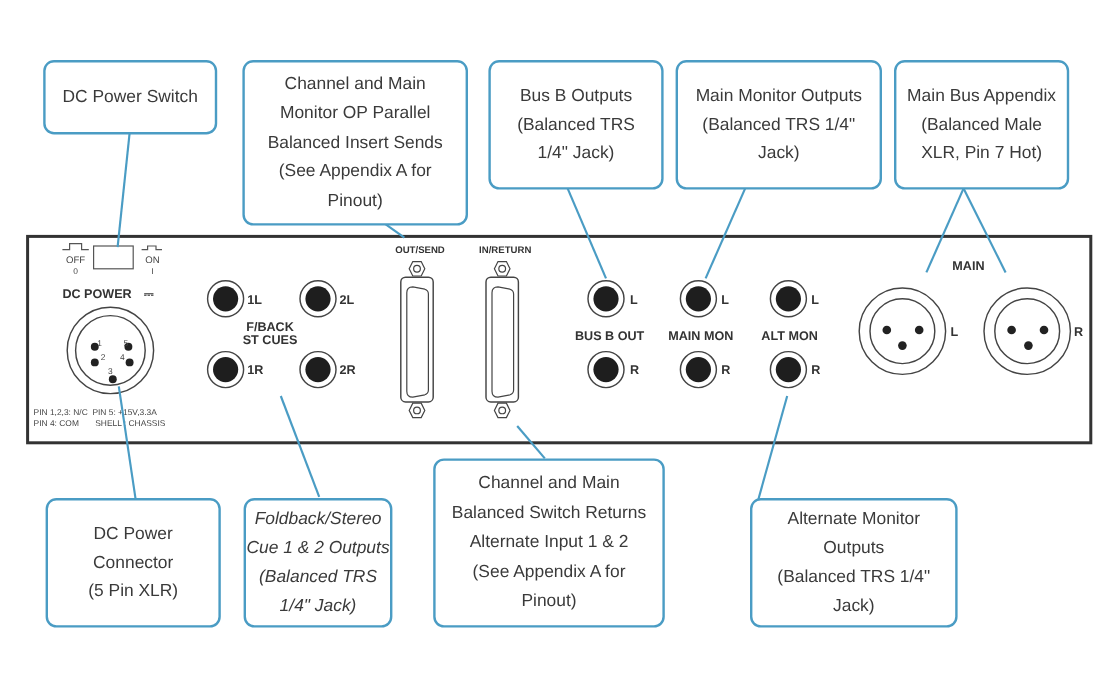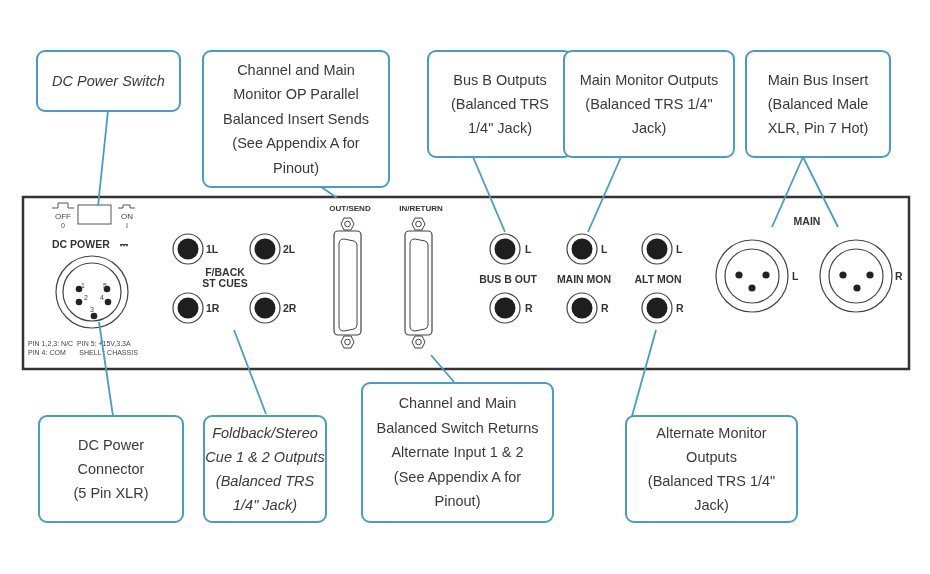--- a/index.html
+++ b/index.html
@@ -166,51 +166,51 @@
     <line x1="621" y1="157" x2="588" y2="232"></line>
     <line x1="803" y1="157" x2="772" y2="227"></line>
     <line x1="803" y1="157" x2="838" y2="227"></line>
     <line x1="99" y1="322" x2="113" y2="416"></line>
     <line x1="234" y1="330" x2="266" y2="414"></line>
     <line x1="431" y1="355" x2="454" y2="382"></line>
     <line x1="656" y1="330" x2="632" y2="416"></line>
   </g>
 </svg>
 
-<div class="callout" style="left:36px; top:50px; width:145px; height:62px;font-style:italic;">
+<div class="callout" style="left:36px; top:50px; width:145px; height:62px;">
   <div class="lines">
       <span>DC Power Switch</span>
     </div>
 </div>
 <div class="callout" style="left:202px; top:50px; width:188px; height:138px; line-height:24.5px;">
   <div class="lines">
       <span>Channel and Main</span>
       <span>Monitor OP Parallel</span>
       <span>Balanced Insert Sends</span>
       <span>(See Appendix A for</span>
       <span>Pinout)</span>
     </div>
 </div>
-<div class="callout" style="left:407px; top:50px; width:146px; height:108px;margin-left:20px;">
+<div class="callout" style="left:407px; top:50px; width:146px; height:108px;">
   <div class="lines">
       <span>Bus B Outputs</span>
       <span>(Balanced TRS</span>
       <span>1/4" Jack)</span>
     </div>
 </div>
 <div class="callout" style="left:563px; top:50px; width:172px; height:108px;">
   <div class="lines">
       <span>Main Monitor Outputs</span>
       <span>(Balanced TRS 1/4"</span>
       <span>Jack)</span>
     </div>
 </div>
 <div class="callout" style="left:745px; top:50px; width:146px; height:108px;">
   <div class="lines">
-      <span>Main Bus Insert</span>
+      <span>Main Bus Appendix</span>
       <span>(Balanced Male</span>
       <span>XLR, Pin 7 Hot)</span>
     </div>
 </div>
 <div class="callout" style="left:38px; top:415px; width:146px; height:108px;">
   <div class="lines">
       <span>DC Power</span>
       <span>Connector</span>
       <span>(5 Pin XLR)</span>
     </div>

